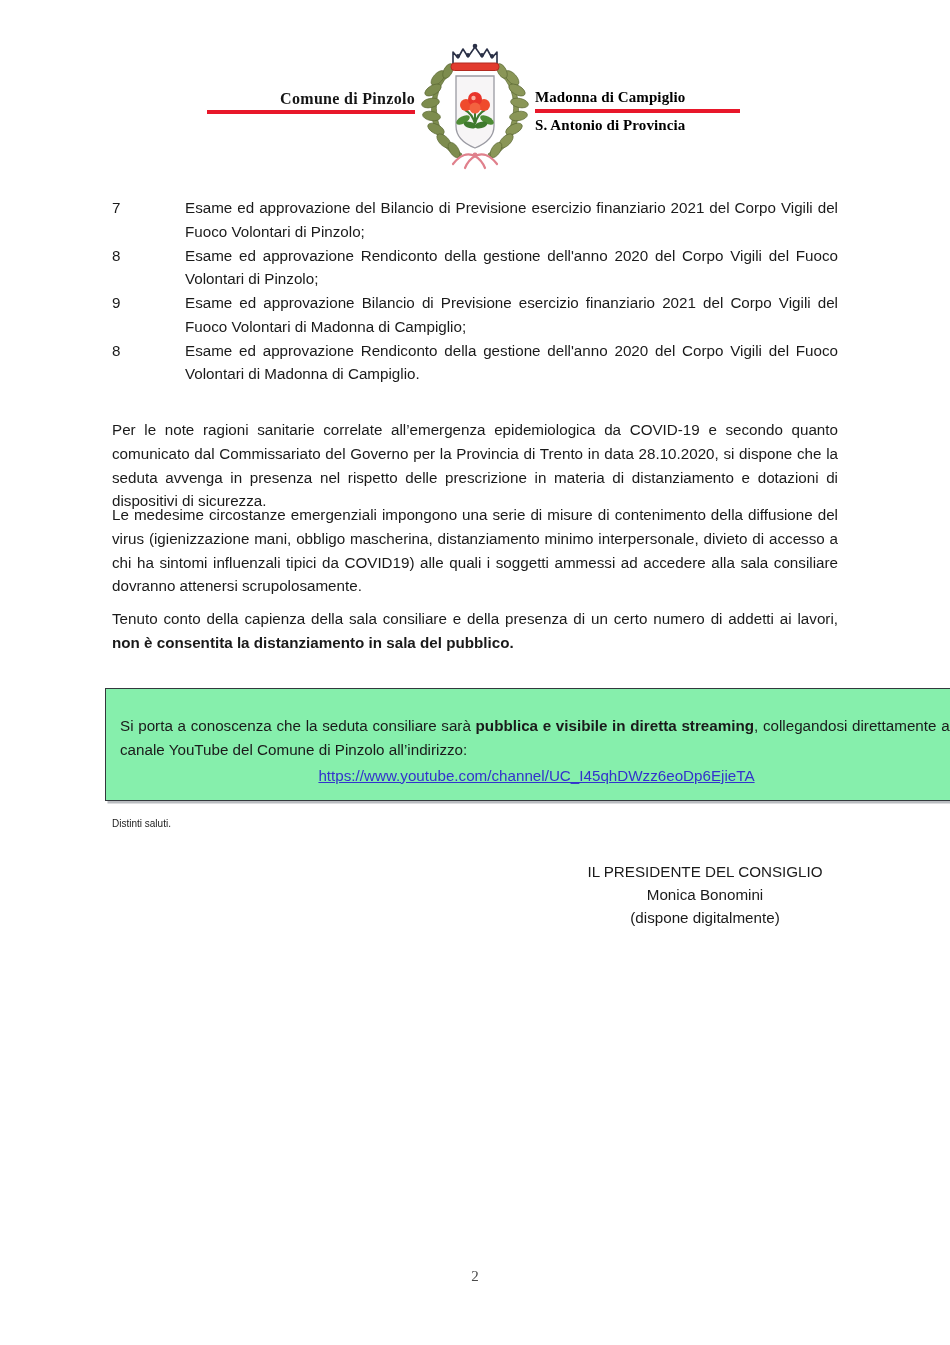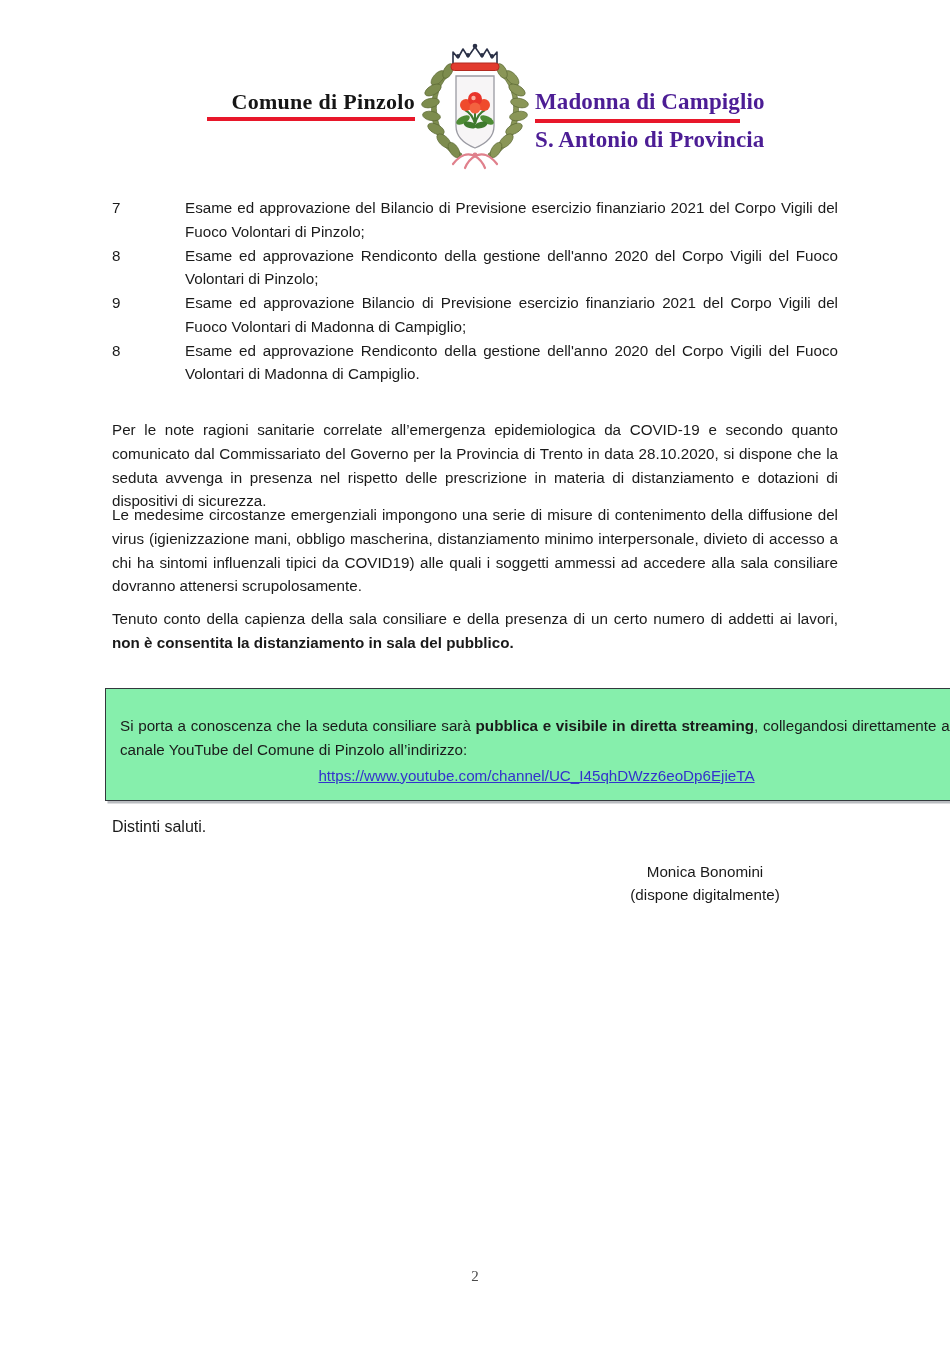--- a/index.html
+++ b/index.html
@@ -33,32 +33,32 @@
     padding-top: 52px;
   }
   .lh-right {
     width: 230px;
     text-align: left;
     padding-top: 50px;
   }
   .lh-title {
     font-family: "Liberation Serif", serif;
     font-weight: bold;
-    font-size: 22px;
+    font-size: 16px;
     letter-spacing: 0.3px;
     color: #161616;
     white-space: nowrap;
     line-height: 1.12;
   }
   .lh-title-sm {
     font-family: "Liberation Serif", serif;
     font-weight: bold;
-    font-size: 23px;
+    font-size: 15px;
     letter-spacing: 0.1px;
-    color: #4c1d95;
+    color: #000000;
     white-space: nowrap;
     line-height: 1.2;
   }
   .red-rule {
     height: 4px;
     background: #e8172a;
     margin-top: 2px;
   }
   .red-rule.left { width: 208px; margin-left: auto; }
   .red-rule.right { width: 205px; margin-right: auto; margin-top: 3px; margin-bottom: 3px; }
@@ -135,21 +135,21 @@
     font-size: 15.2px;
     line-height: 1.6;
     margin-top: 2px;
   }
 
   
   .signoff {
     position: absolute;
     left: 112px;
     top: 818px;
-    font-size: 16px;
+    font-size: 10px;
     color: #1a1a1a;
   }
   .signature {
     position: absolute;
     left: 585px;
     top: 860px;
     width: 240px;
     text-align: center;
     font-size: 15.2px;
     line-height: 1.52;
@@ -281,17 +281,18 @@
 <div class="para" style="top:607px;"><span>Tenuto conto della capienza della sala consiliare e della presenza di un certo numero di addetti ai lavori, </span><b>non è consentita la distanziamento in sala del pubblico.</b></div>
 
 <div class="callout">
   <div class="callout-text"><span>Si porta a conoscenza che la seduta consiliare sarà </span><b>pubblica e visibile in diretta streaming</b><span>, collegandosi direttamente al canale YouTube del Comune di Pinzolo  all’indirizzo:</span></div>
   <a class="callout-url" href="#">https://www.youtube.com/channel/UC_I45qhDWzz6eoDp6EjieTA</a>
 </div>
 
 <div class="signoff">Distinti saluti.</div>
 
 <div class="signature">
+  <div>IL PRESIDENTE DEL CONSIGLIO</div>
   <div>Monica Bonomini</div>
   <div>(dispone digitalmente)</div>
 </div>
 
 <div class="footer-page-no">2</div>
 
 </body></html>

